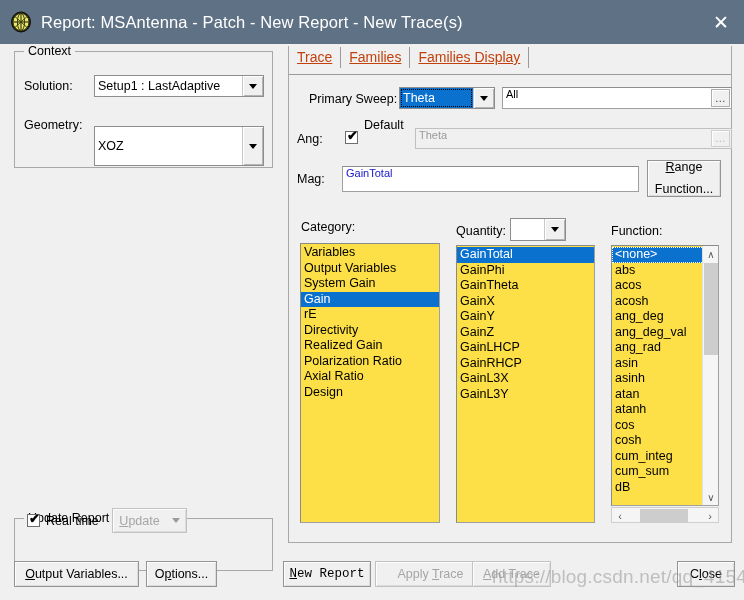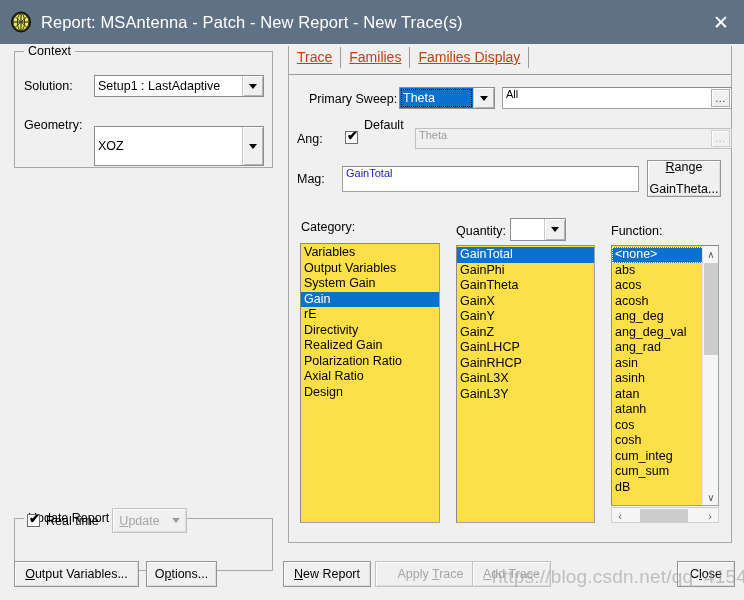--- a/index.html
+++ b/index.html
@@ -426,21 +426,21 @@
     <span>Theta</span>
   </div>
   <div class="ellipsis-btn dis" style="left:711px; top:130px; height:17px;">...</div>
 
   <div class="lbl" style="left:297px; top:172px;">Mag:</div>
   <div class="textbox blue" style="left:342px; top:166px; width:297px; height:26px;">
     <span>GainTotal</span>
   </div>
   <div class="btn two-line" style="left:647px; top:160px; width:74px; height:37px;">
     <span><u>R</u>ange</span>
-    <span>GainTheta...</span>
+    <span>Function...</span>
   </div>
 
   <div class="lbl" style="left:301px; top:220px;">Category:</div>
   <div class="listbox" style="left:300px; top:243px; width:140px; height:280px;">
     <div class="lb-inner">
       <div class="li">Variables</div>
       <div class="li">Output Variables</div>
       <div class="li">System Gain</div>
       <div class="li sel">Gain</div>
       <div class="li">rE</div>
@@ -499,21 +499,21 @@
       <div class="sb-thumb" style="top:17px; height:92px;"></div>
       <div class="sb-btn" style="bottom:0;">∨</div>
     </div>
   </div>
   <div class="hscroll" style="left:611px; top:507px; width:108px; border:1px solid #cfcfcf; box-sizing:border-box;">
     <div class="sb-btn" style="left:0;">‹</div>
     <div class="sb-thumb" style="left:28px; width:48px;"></div>
     <div class="sb-btn" style="right:0;">›</div>
   </div>
 
-  <div class="btn" style="left:283px; top:561px; width:88px; height:26px;">
+  <div class="btn" style="left:283px; top:561px; width:88px; height:26px;font-family:Liberation Mono, monospace;">
     <span><u>N</u>ew Report</span>
   </div>
   <div class="btn dis" style="left:375px; top:561px; width:111px; height:26px;">
     <span>Apply <u>T</u>race</span>
   </div>
   <div class="btn dis" style="left:472px; top:561px; width:79px; height:26px;">
     <span><u>A</u>dd Trace</span>
   </div>
   <div class="btn" style="left:677px; top:561px; width:58px; height:26px;">
     <span>C<u>l</u>ose</span>

